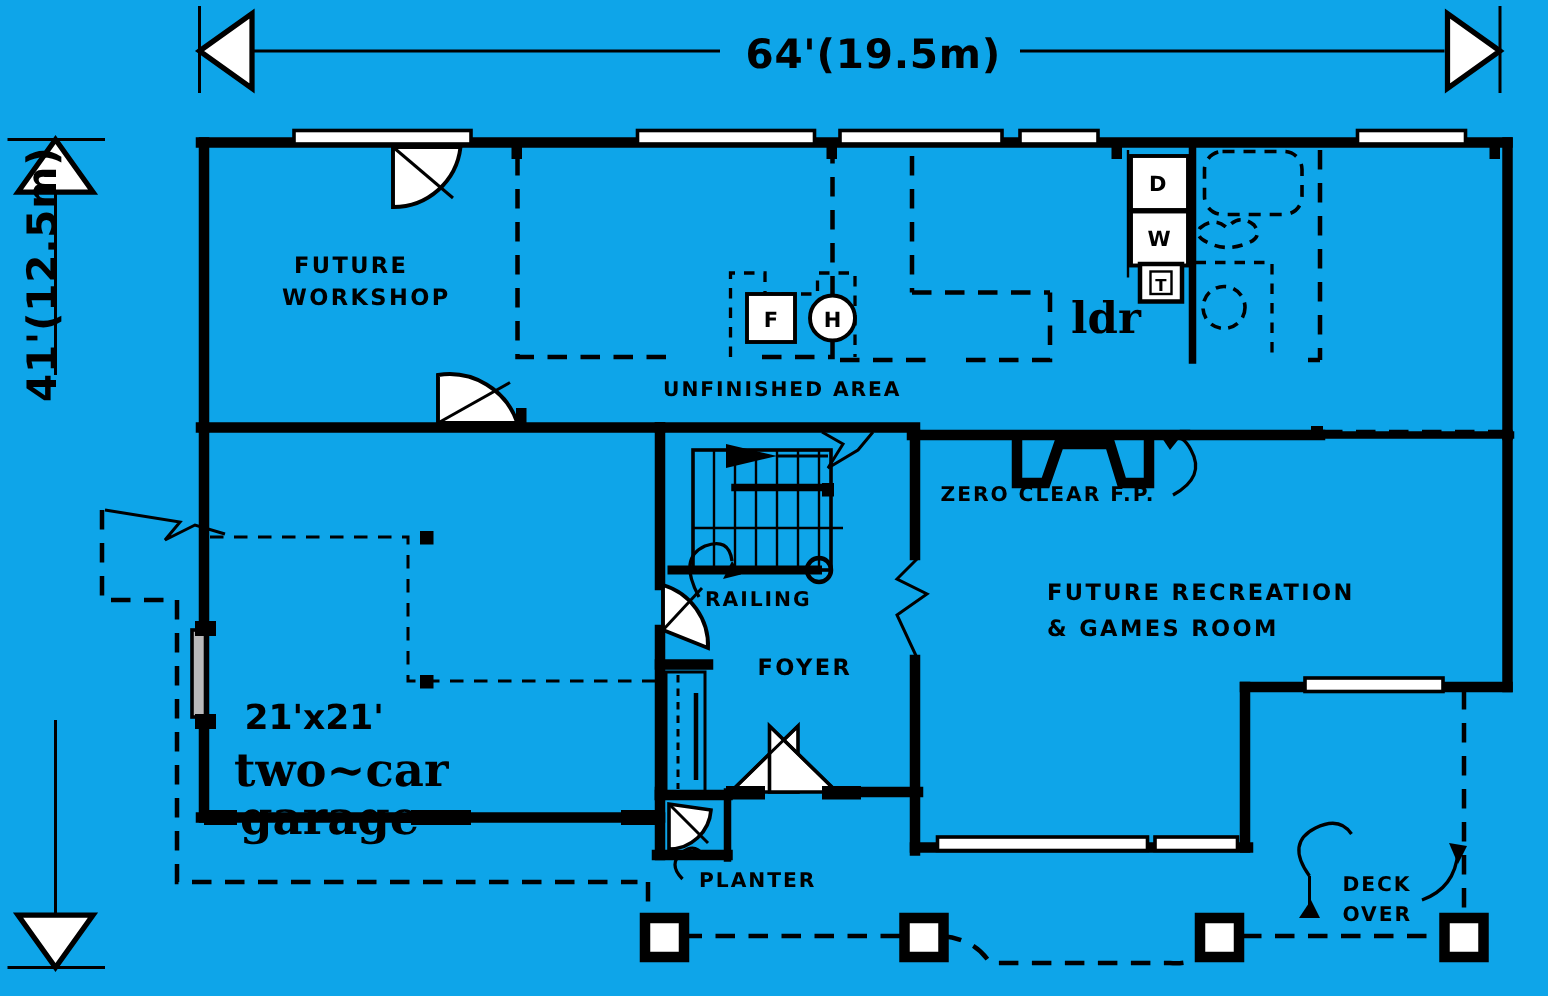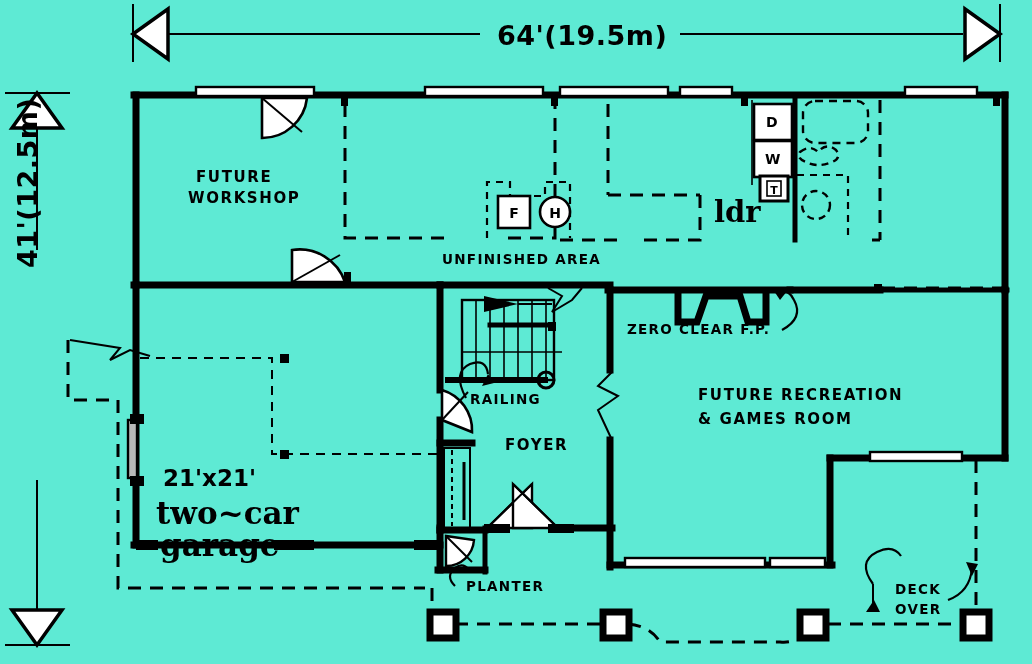--- a/index.html
+++ b/index.html
@@ -8,21 +8,21 @@
     padding: 0;
     background: #ffffff;
   }
   body {
     font-family: "Liberation Sans", sans-serif;
   }
   #plan-root {
     position: relative;
     width: 1032px;
     height: 664px;
-    background: #5eead4;
+    background: #0ea5e9;
     overflow: hidden;
   }
   #plan-svg {
     position: absolute;
     left: 0;
     top: 0;
     width: 1032px;
     height: 664px;
     display: block;
   }

